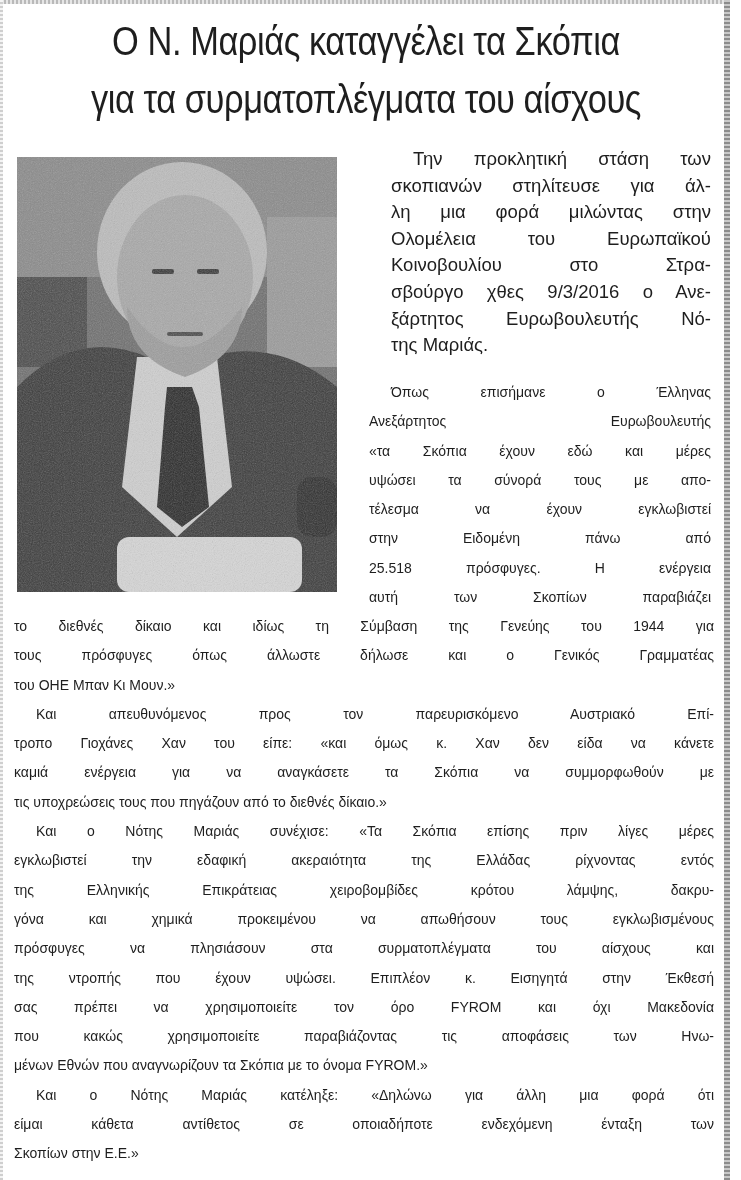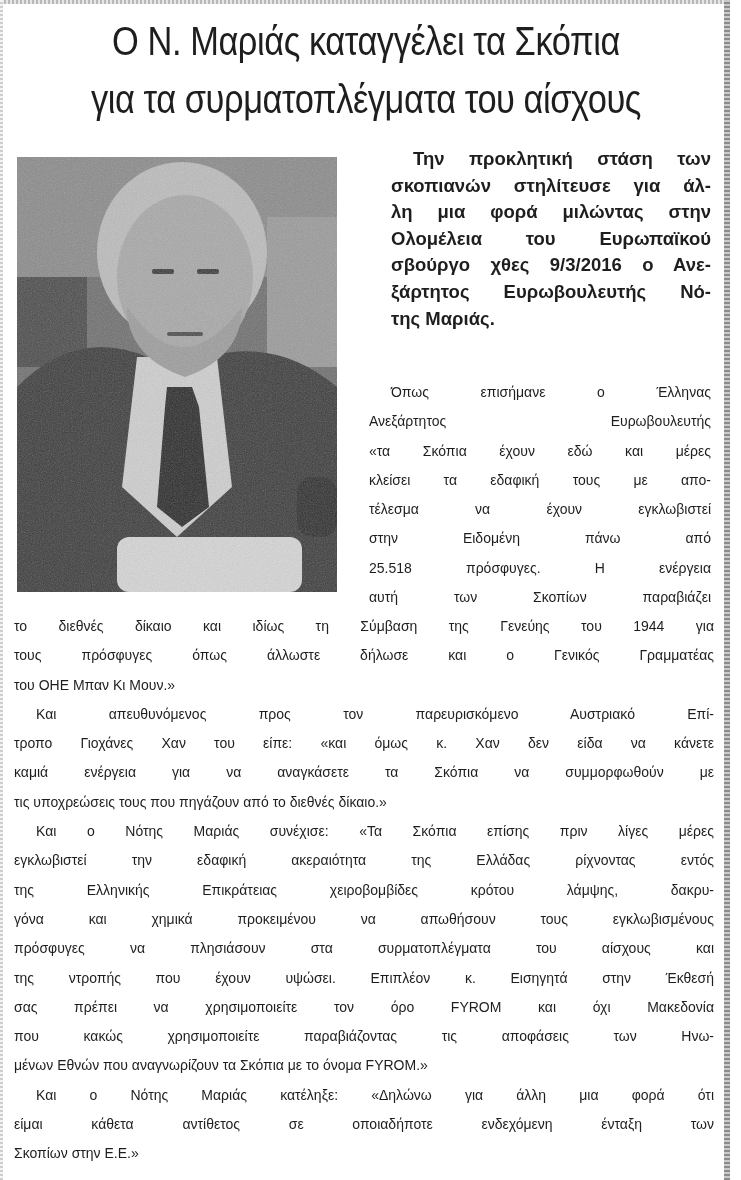--- a/index.html
+++ b/index.html
@@ -44,21 +44,21 @@
     .photo svg { display: block; }
     .body-text {
       font-family: "Liberation Sans", sans-serif;
       font-size: 14px;
       line-height: 29.5px;
       color: #1e1e1e;
       text-align: justify;
     }
     .intro {
       position: absolute; left: 369px; top: 146px; width: 342px;
-      font-weight: bold;
+      font-weight: normal;
       font-size: 18.5px;
       line-height: 26.5px;
       text-align: justify;
       text-indent: 22px;
       margin: 0;
     }
     .line {
       display: block;
       white-space: nowrap;
       text-align-last: justify;
@@ -124,30 +124,31 @@
     <rect x="280" y="320" width="40" height="60" rx="15" fill="#2e2e2e"></rect>
     <rect x="0" y="0" width="320" height="435" fill="#888" filter="url(#grain)"></rect>
   </svg>
 </div>
 
 <div class="intro body-text">
   <span class="iline first">Την προκλητική στάση των</span>
   <span class="iline">σκοπιανών στηλίτευσε για άλ-</span>
   <span class="iline">λη μια φορά μιλώντας στην</span>
   <span class="iline">Ολομέλεια του Ευρωπαϊκού</span>
+  <span class="iline">Κοινοβουλίου στο Στρα-</span>
   <span class="iline">σβούργο χθες 9/3/2016 ο Ανε-</span>
   <span class="iline">ξάρτητος Ευρωβουλευτής Νό-</span>
   <span class="iline last">της Μαριάς.</span>
 </div>
 
 <div class="body-text" style="position:absolute; left:369px; top:378px; width:342px;">
   <span class="line indent">Όπως επισήμανε ο Έλληνας</span>
   <span class="line">Ανεξάρτητος Ευρωβουλευτής</span>
   <span class="line">«τα Σκόπια έχουν εδώ και μέρες</span>
-  <span class="line">κλείσει τα εδαφική τους με απο-</span>
+  <span class="line">υψώσει τα σύνορά τους με απο-</span>
   <span class="line">τέλεσμα να έχουν εγκλωβιστεί</span>
   <span class="line">στην Ειδομένη πάνω από</span>
   <span class="line">25.518 πρόσφυγες. Η ενέργεια</span>
   <span class="line">αυτή των Σκοπίων παραβιάζει</span>
 </div>
 
 <div class="body-text" style="position:absolute; left:14px; top:612px; width:700px;">
   <div>
     <span class="line">το διεθνές δίκαιο και ιδίως τη Σύμβαση της Γενεύης του 1944 για</span>
     <span class="line">τους πρόσφυγες όπως άλλωστε δήλωσε και ο Γενικός Γραμματέας</span>

